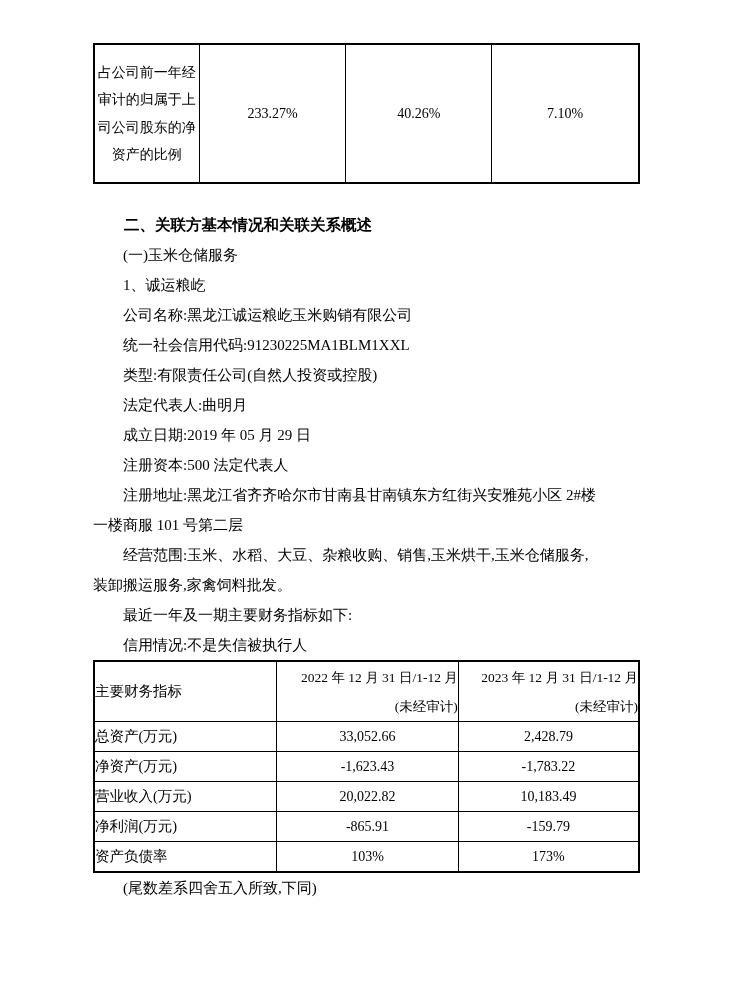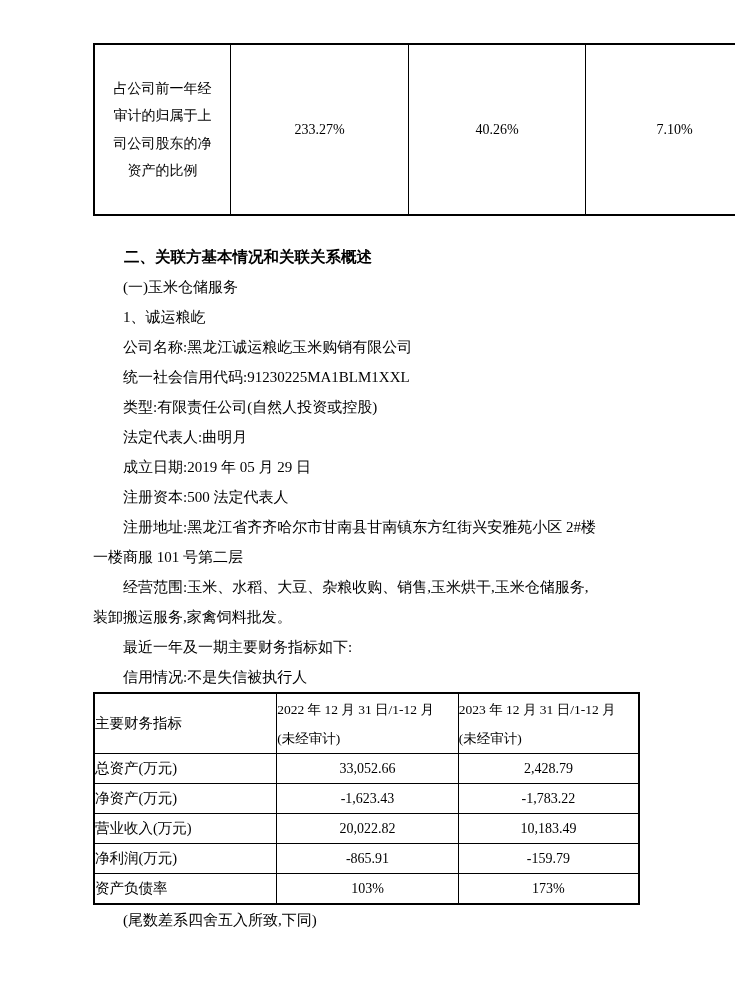--- a/index.html
+++ b/index.html
@@ -25,21 +25,21 @@
     border-collapse: collapse;
     table-layout: fixed;
     width: 547px;
     border: 2px solid #000;
   }
   table.ratio-table td {
     border: 1px solid #000;
     vertical-align: middle;
     text-align: center;
     font-size: 14px;
-    padding: 16px;
+    padding: 0;
   }
   td.ratio-label {
     width: 103px;
     line-height: 27.5px;
     height: 137px;
     padding: 0 8px;
     font-size: 14.5px;
   }
   td.ratio-val-1 { width: 145px; }
   td.ratio-val-2 { width: 144px; }
@@ -80,21 +80,21 @@
   .fin-col-label { width: 182px; }
   .fin-col-a { width: 181px; }
   .fin-col-b { width: 180px; }
   .fin-label-cell {
     text-align: left;
     padding-left: 17px;
     font-size: 14.5px;
     margin-left: 13px;
   }
   .fin-date-cell {
-    text-align: left;
+    text-align: right;
     font-size: 13.5px;
     line-height: 29px;
     white-space: pre-line;
   }
   .fin-val-cell {
     text-align: center;
     font-size: 14px;
   }
 
   .footnote {

